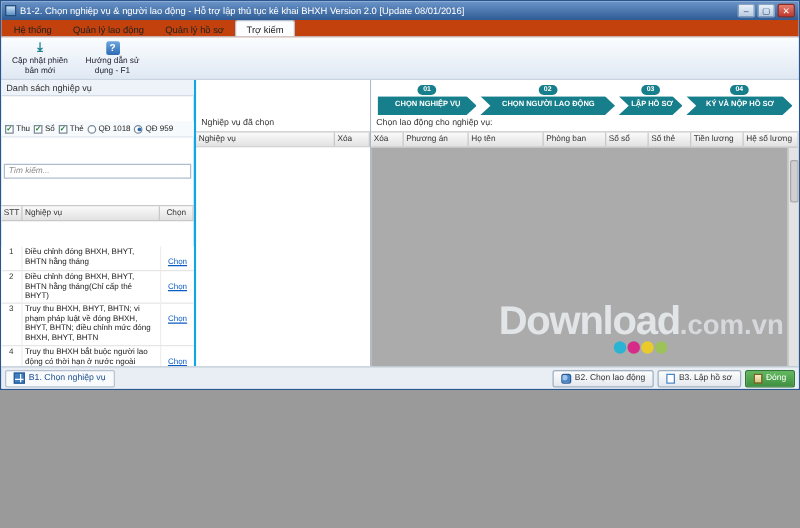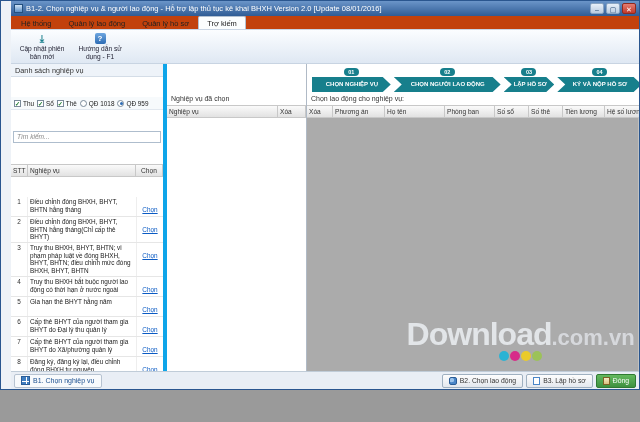--- a/index.html
+++ b/index.html
@@ -1,18 +1,18 @@
 <!DOCTYPE html>
 <html><head>
 <meta charset="utf-8">
 <style>
   * { margin:0; padding:0; box-sizing:border-box; }
   body { font-family:"Liberation Sans", sans-serif; background:#9a9a9a; }
-  .window { width:640px; height:390px; background:#eef2f7; border:1px solid #2a568f;
-            display:flex; flex-direction:column; overflow:hidden; position:relative;padding-left:10px; }
+  .window { width:640px; height:312px; background:#eef2f7; border:1px solid #2a568f;
+            display:flex; flex-direction:column; overflow:hidden; position:relative; }
 
   
   .titlebar { height:15px; background:linear-gradient(#6b95c9,#2f5c95); display:flex; align-items:center;
               padding:0 3px; color:#fff; font-size:7.5px; flex:0 0 auto; }
   .app-icon { width:9px; height:9px; background:linear-gradient(#cfe3f6,#5b8fc6); border:1px solid #24507f; margin-right:3px; flex:0 0 auto; }
   .title-text { flex:1; white-space:nowrap; overflow:hidden; text-overflow:ellipsis; }
   .win-controls { display:flex; gap:2px; }
   .win-btn { width:14px; height:11px; font-size:7px; line-height:11px; text-align:center;
              background:linear-gradient(#e8f0f9,#b9cbe0); color:#23476f; border:1px solid #89a4c2; border-radius:2px; cursor:default; }
   .win-btn.close { background:linear-gradient(#e57d72,#c0392b); color:#fff; border-color:#8f2a20; }
@@ -31,21 +31,21 @@
   .tool-label { font-size:6.6px; color:#223; text-align:center; line-height:1.15; white-space:pre-line; }
 
   
   .doctabs { height:15px; background:#dde6f0; border-bottom:1px solid #aebdcd; display:flex; align-items:flex-end; padding:0 2px; flex:0 0 auto; }
   .doctab { display:flex; align-items:center; gap:4px; background:#f6f9fc; border:1px solid #8fa3b8; border-bottom:none;
             border-radius:2px 2px 0 0; font-size:7.3px; color:#1a1a1a; padding:2px 6px 1px; }
   .doctab-close { color:#777; font-size:8px; line-height:8px; cursor:default; }
 
   
   .main { flex:1; display:flex; min-height:0; background:#fff; }
-  .left-panel  { width:156px; flex:0 0 auto; border-right:4px solid #0ea5e9; display:flex; flex-direction:column; min-height:0;gap:20px; }
+  .left-panel  { width:156px; flex:0 0 auto; border-right:2px solid #0ea5e9; display:flex; flex-direction:column; min-height:0;gap:20px; }
   .mid-panel   { width:140px; flex:0 0 auto; border-right:1px solid #b0bac6; display:flex; flex-direction:column; min-height:0; }
   .right-panel { flex:1; display:flex; flex-direction:column; min-height:0; }
 
   .lp-title { height:13px; background:#eef3f9; border-bottom:1px solid #d4dde7; font-size:7.3px; color:#333; padding:2px 4px; }
   .filter-row { height:13px; display:flex; align-items:center; gap:3px; padding:0 3px; border-bottom:1px solid #e2e8ef; background:#f7fafc; }
   .filter { display:flex; align-items:center; gap:2px; }
   .cb { width:7px; height:7px; border:1px solid #7a8a99; background:#fff; font-size:6px; line-height:6px; text-align:center; color:#1c7a2d; font-weight:bold; }
   .rb { width:7px; height:7px; border:1px solid #7a8a99; border-radius:50%; background:#fff; position:relative; }
   .rb.on::after { content:""; position:absolute; left:1.5px; top:1.5px; width:3px; height:3px; border-radius:50%; background:#2d6cb4; }
   .f-label { font-size:6.4px; color:#222; white-space:nowrap; }

